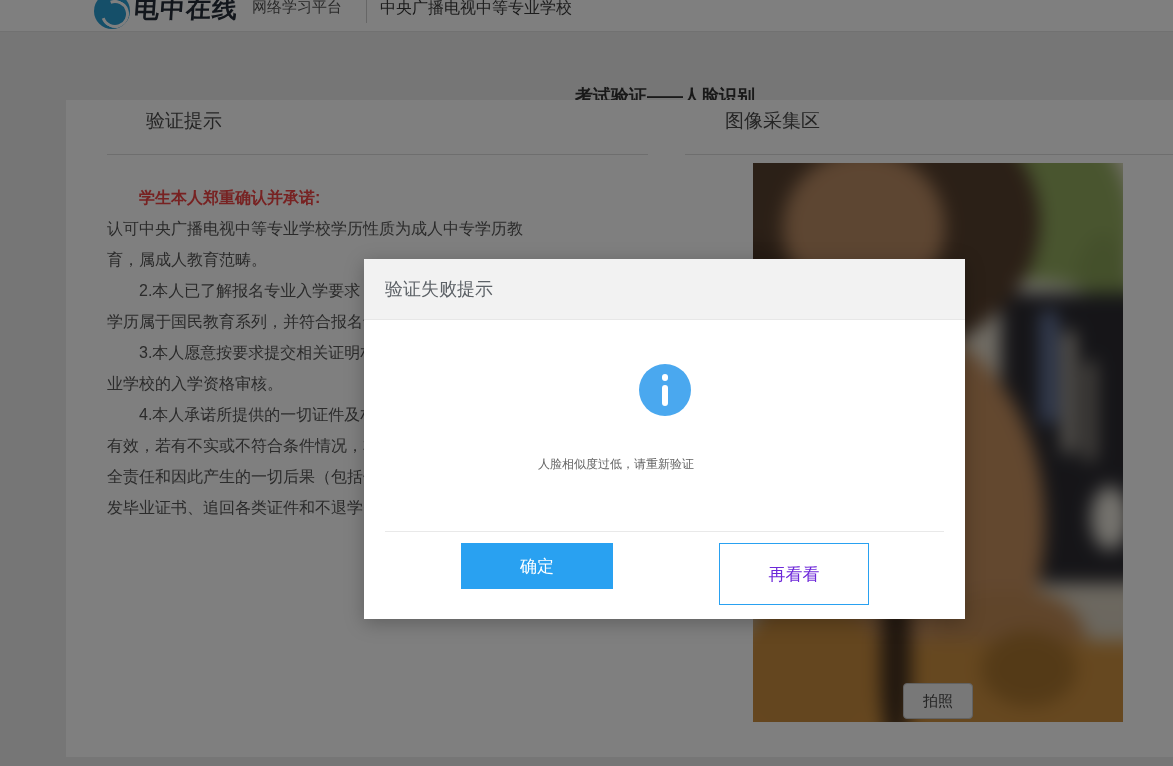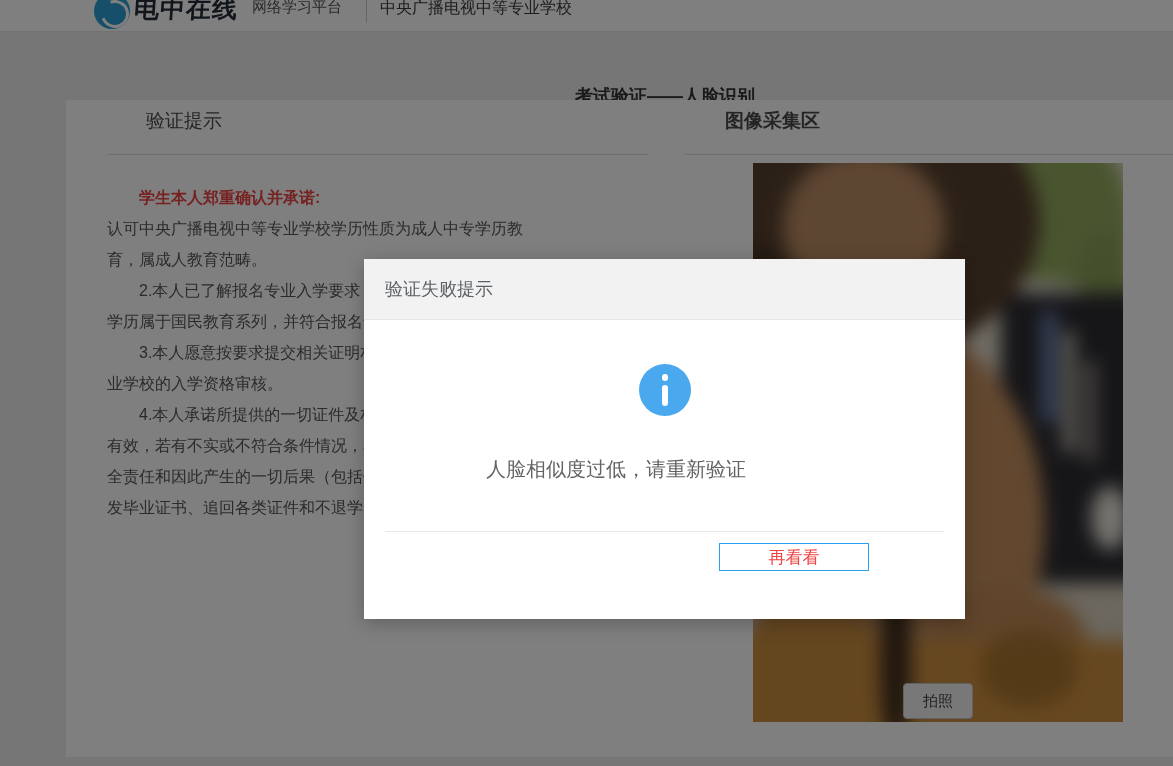--- a/index.html
+++ b/index.html
@@ -32,21 +32,21 @@
   #left-heading { position:absolute; left:39px; top:8px; font-size:19px; color:#4a4a4a; font-weight:normal;text-align:right; }
   #left-divider { position:absolute; left:0; top:54px; width:541px; height:1px; background:#dcdcdc; }
   #notice { position:absolute; left:0; top:82px; width:560px; font-size:16px; color:#565656;
     line-height:31px; }
   #notice .line { white-space:nowrap; }
   #notice .ind { padding-left:32px; }
   #notice .lead { font-weight:bold; color:#ef4444; }
 
   
   #right-panel { position:absolute; left:619px; top:0; width:488px; height:100%; }
-  #right-heading { position:absolute; left:40px; top:8px; font-size:19px; color:#4a4a4a; font-weight:bold; }
+  #right-heading { position:absolute; left:40px; top:8px; font-size:19px; color:#4a4a4a; font-weight:normal; }
   #right-divider { position:absolute; left:0; top:54px; width:488px; height:1px; background:#dcdcdc; }
 
   
   #photo { position:absolute; left:68px; top:63px; width:370px; height:559px;
     overflow:hidden; background:#d8d0c0; }
   #photo-art { position:absolute; left:-20px; top:-20px; width:410px; height:599px; filter:blur(9px); }
   .shape { position:absolute; border-radius:50%; }
   .wall     { left:0; top:0; width:410px; height:599px; border-radius:0;
               background:linear-gradient(180deg,#ece5d6 0%,#ded6c6 55%,#d2c9b8 100%); }
   .plant-a  { left:250px; top:-20px; width:150px; height:220px; background:#93ab5f; }
@@ -79,26 +79,26 @@
   #dialog-header { position:absolute; left:0; top:0; width:601px; height:61px;
     background:#f2f2f2; border-bottom:1px solid #e7e7e7; }
   #dialog-title { position:absolute; left:21px; top:0; line-height:61px; font-size:18px; color:#5c6166;text-align:right; }
   #info-icon { position:absolute; left:275px; top:105px; width:52px; height:52px;
     border-radius:50%; background:#4aa8ef; }
   #info-icon .dot  { position:absolute; left:23px; top:10px; width:6px; height:7px;
     border-radius:3px; background:#ffffff; }
   #info-icon .stem { position:absolute; left:23px; top:21px; width:6px; height:21px;
     border-radius:3px; background:#ffffff; }
   #dialog-message { position:absolute; left:0; top:197px; width:504px; text-align:center;
-    font-size:20px; color:#636363; }
+    font-size:12px; color:#636363; }
   #dialog-divider { position:absolute; left:21px; top:272px; width:559px; height:1px; background:#e9e9e9; }
   #confirm-btn { position:absolute; left:97px; top:284px; width:152px; height:46px;
     background:#29a1f1; border:none; color:#ffffff; font-size:17px; font-family:inherit; cursor:pointer; }
-  #retry-btn { position:absolute; left:355px; top:284px; width:150px; height:28px;
-    background:#ffffff; border:1px solid #29a1f1; color:#ef4444; font-size:17px;
+  #retry-btn { position:absolute; left:355px; top:284px; width:150px; height:62px;
+    background:#ffffff; border:1px solid #29a1f1; color:#6d28d9; font-size:17px;
     font-family:inherit; cursor:pointer; }
 </style>
 </head>
 <body>
 
 <header id="app-header">
   <span id="logo-icon"></span>
   <span id="logo-text">电中在线</span>
   <span id="platform-label">网络学习平台</span>
   <span id="header-sep"></span>
@@ -165,14 +165,15 @@
 <div id="dialog">
   <div id="dialog-header">
     <span id="dialog-title">验证失败提示</span>
   </div>
   <div id="info-icon">
     <span class="dot"></span>
       <span class="stem"></span>
   </div>
   <div id="dialog-message">人脸相似度过低，请重新验证</div>
   <div id="dialog-divider"></div>
+  <button id="confirm-btn">确定</button>
   <button id="retry-btn">再看看</button>
 </div>
 
 </body></html>

